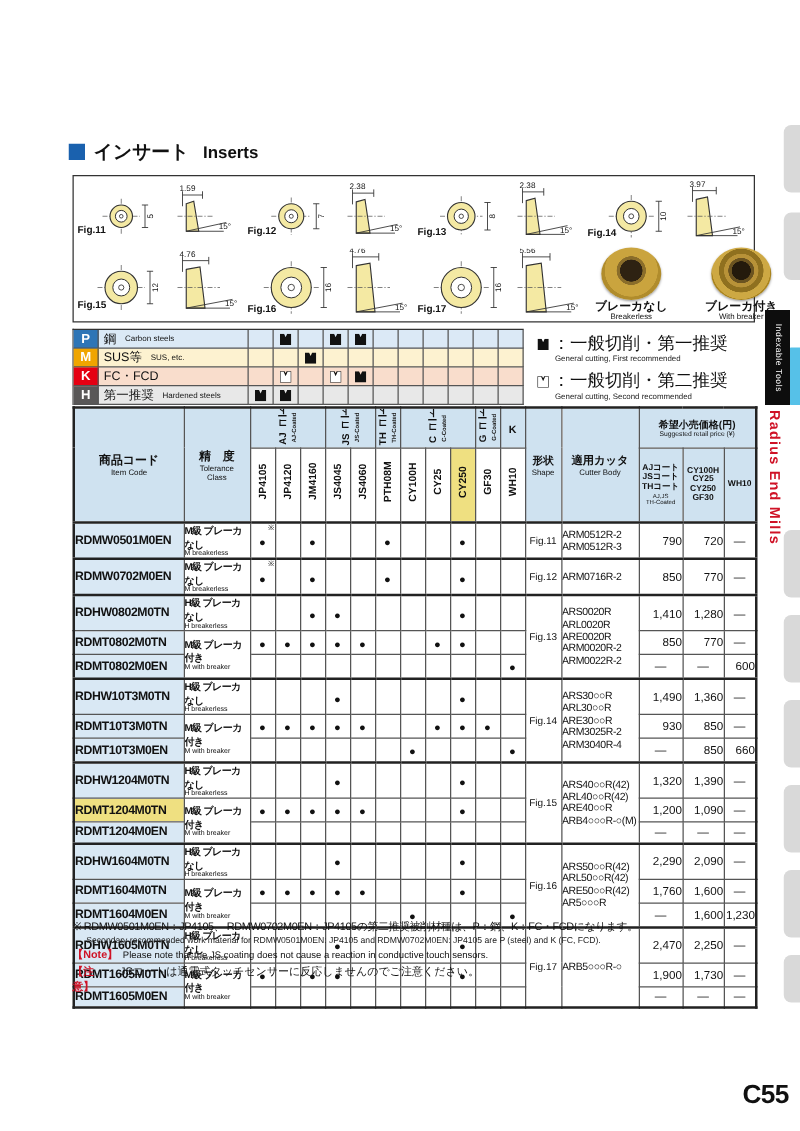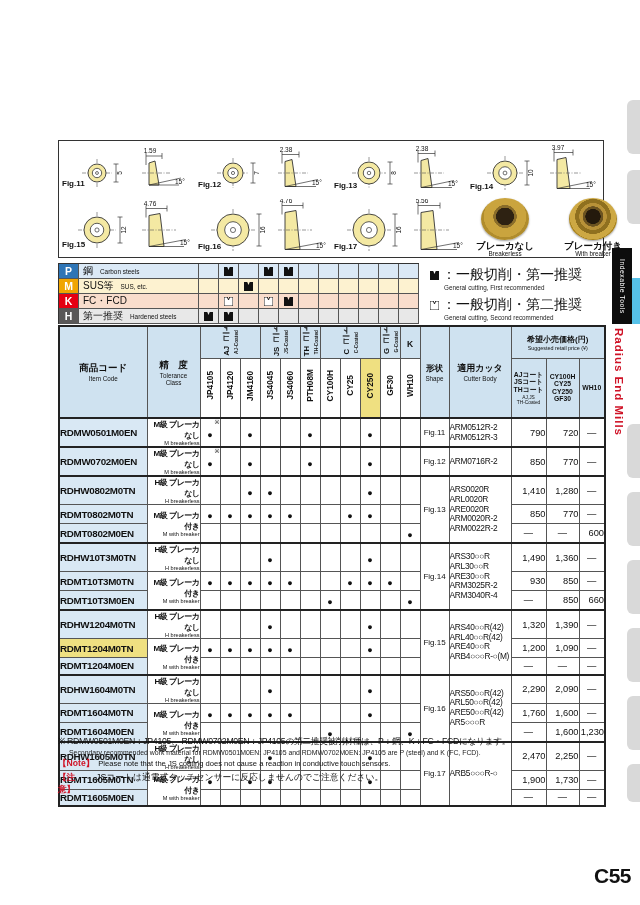--- a/index.html
+++ b/index.html
@@ -58,21 +58,21 @@
   .kke{font-size:8.5px;font-weight:bold}
   .hja{font-size:9.5px;font-weight:bold;text-align:center}
   .hen{font-size:6.3px;text-align:center;font-weight:normal}
   .pre{white-space:pre-line}
   .price-h .hja{font-size:8px}
   .price-h .hen{font-size:5.4px}
   .pcl{font-size:6.8px;line-height:1.12;text-align:center;font-weight:bold}
   .pcs{font-size:4.8px;text-align:center;white-space:pre-line;margin-top:1px;font-weight:normal}
   .itemcell{background:#d9e8f4;font-weight:bold;font-size:9.8px;padding-left:2px;text-align:left;letter-spacing:-0.3px}
   .itemcell.hl{background:#efe081}
-  .tolcell{text-align:right;padding-left:2px;vertical-align:middle}
+  .tolcell{text-align:left;padding-left:2px;vertical-align:middle}
   .tja{font-size:8px;font-weight:bold;letter-spacing:-0.5px}
   .ten{font-size:5.6px;margin-top:-1px}
   .gc{text-align:center;position:relative;vertical-align:middle}
   .dot{font-size:9px;line-height:1}
   .ast{position:absolute;top:-1px;right:0;font-size:6px}
   .shapecell{font-size:8px;text-align:center;vertical-align:middle}
   .cutcell{font-size:8.4px;line-height:1.16;padding-left:2px;text-align:left;letter-spacing:-0.3px;vertical-align:middle}
   .pcell{font-size:9.3px;text-align:right;padding-right:3px;vertical-align:middle}
   .pcell.dash{text-align:center;padding-right:0}
   .gtop{border-top:2px solid #222 !important}
@@ -93,20 +93,25 @@
   .blacktab{position:absolute;left:612px;top:248px;width:20px;height:76px;background:#0d0d0d;color:#fff;display:flex;align-items:center;justify-content:center}
   .blacktab span{writing-mode:vertical-rl;font-size:6.8px;letter-spacing:0.5px}
   .redlabel{position:absolute;left:613px;top:328px;writing-mode:vertical-rl;color:#cf1226;font-weight:bold;font-size:11.5px;letter-spacing:1px}
   .pageno{position:absolute;left:594px;top:864px;font-size:21px;font-weight:bold;letter-spacing:-0.5px}
 </style>
 </head>
 <body>
 
 <div class="page">
 
+  <div class="title">
+    <span class="sq"></span>
+    <span class="ja">インサート</span>
+    <span class="en">Inserts</span>
+  </div>
 
   <div class="figbox">
     <div class="figrow" id="figrow1">
         <div class="figcell"><svg width="136" height="57" viewBox="0 0 136 57">
             <line class="cl" x1="21" y1="31" x2="51" y2="31"></line>
             <line class="cl" x1="36" y1="17" x2="36" y2="45"></line>
             <circle cx="36" cy="31" r="9" class="pf"></circle>
             <circle cx="36" cy="31" r="4.68" fill="#fff" stroke="#333" stroke-width="0.8"></circle>
             <circle cx="36" cy="31" r="1.44" fill="none" stroke="#333" stroke-width="0.7"></circle>
             <line class="dl" x1="55" y1="22" x2="55" y2="40"></line>

